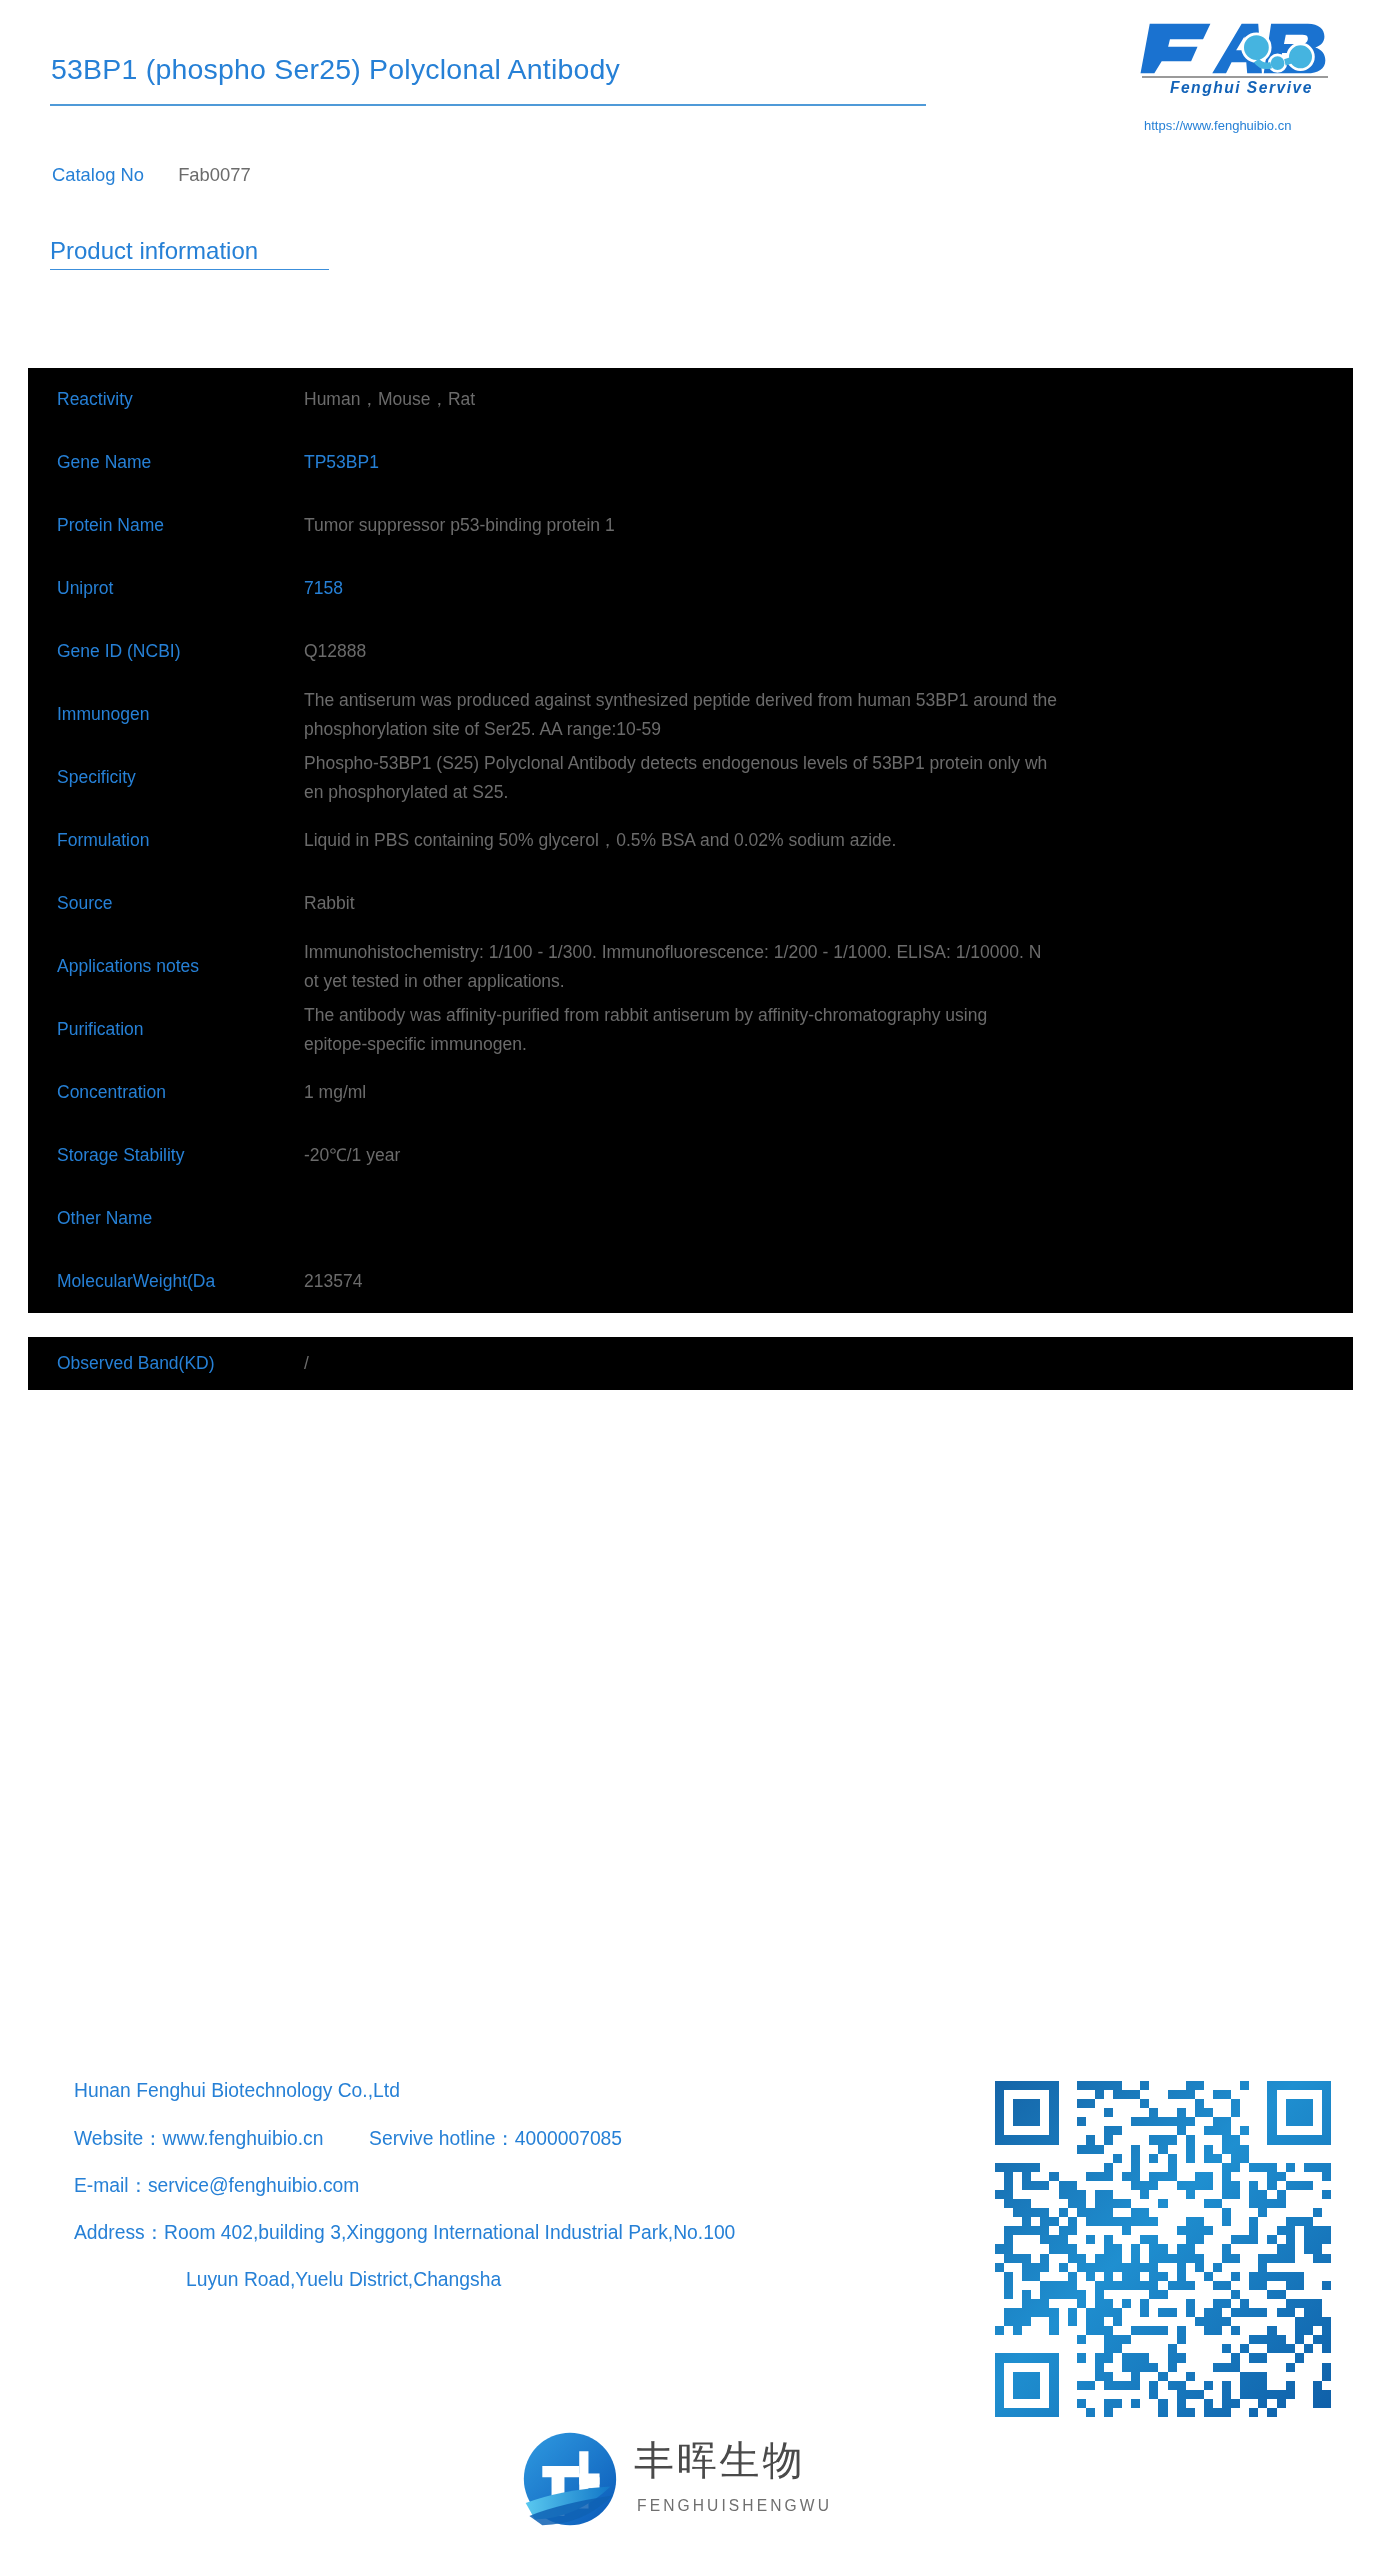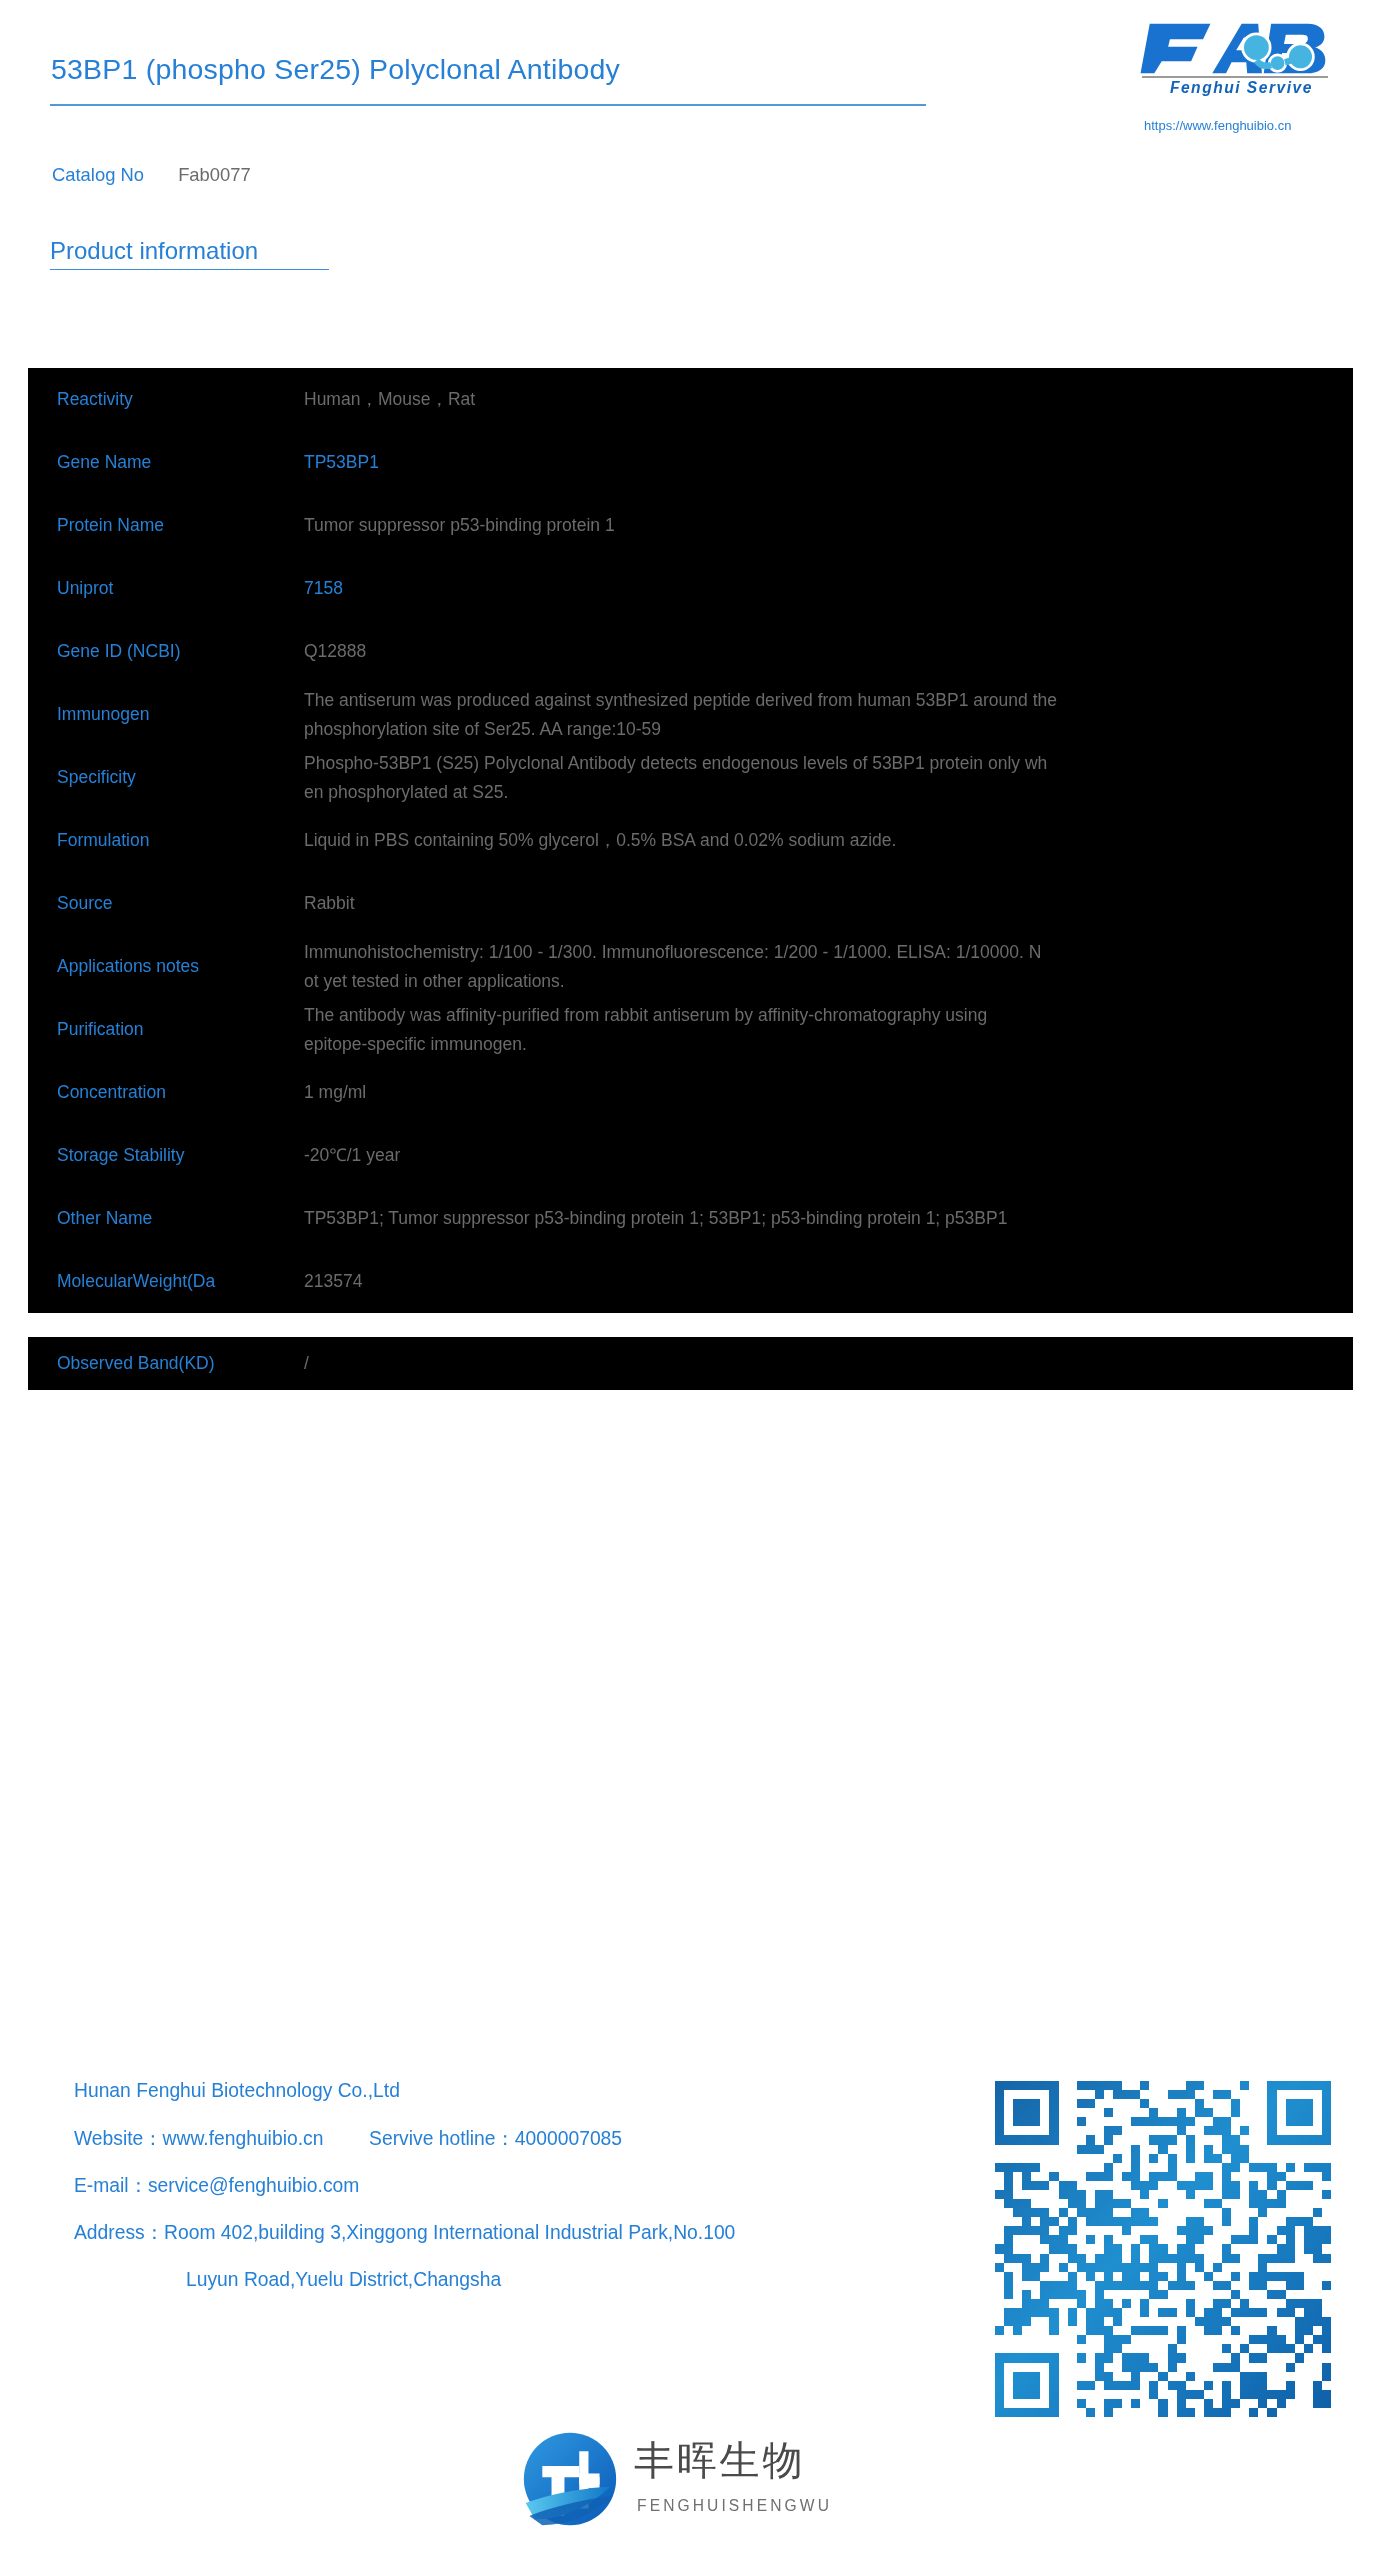--- a/index.html
+++ b/index.html
@@ -328,21 +328,20 @@
       <div class="row shaded" style="height: 63px;">
         <div class="cell-label">Concentration</div>
         <div class="cell-value">1 mg/ml</div>
       </div>
       <div class="row plain" style="height: 63px;">
         <div class="cell-label">Storage Stability</div>
         <div class="cell-value">-20℃/1 year</div>
       </div>
       <div class="row shaded" style="height: 63px;">
         <div class="cell-label">Other Name</div>
-        <div class="cell-value">TP53BP1; Tumor suppressor p53-binding protein 1; 53BP1; p53-binding protein 1; p53BP1</div>
       </div>
       <div class="row plain" style="height: 63px;">
         <div class="cell-label">MolecularWeight(Da</div>
         <div class="cell-value">213574</div>
       </div>
       <div class="row shaded" style="height: 53px; margin-top: 24px;">
         <div class="cell-label">Observed Band(KD)</div>
         <div class="cell-value">/</div>
       </div>
     </div>

